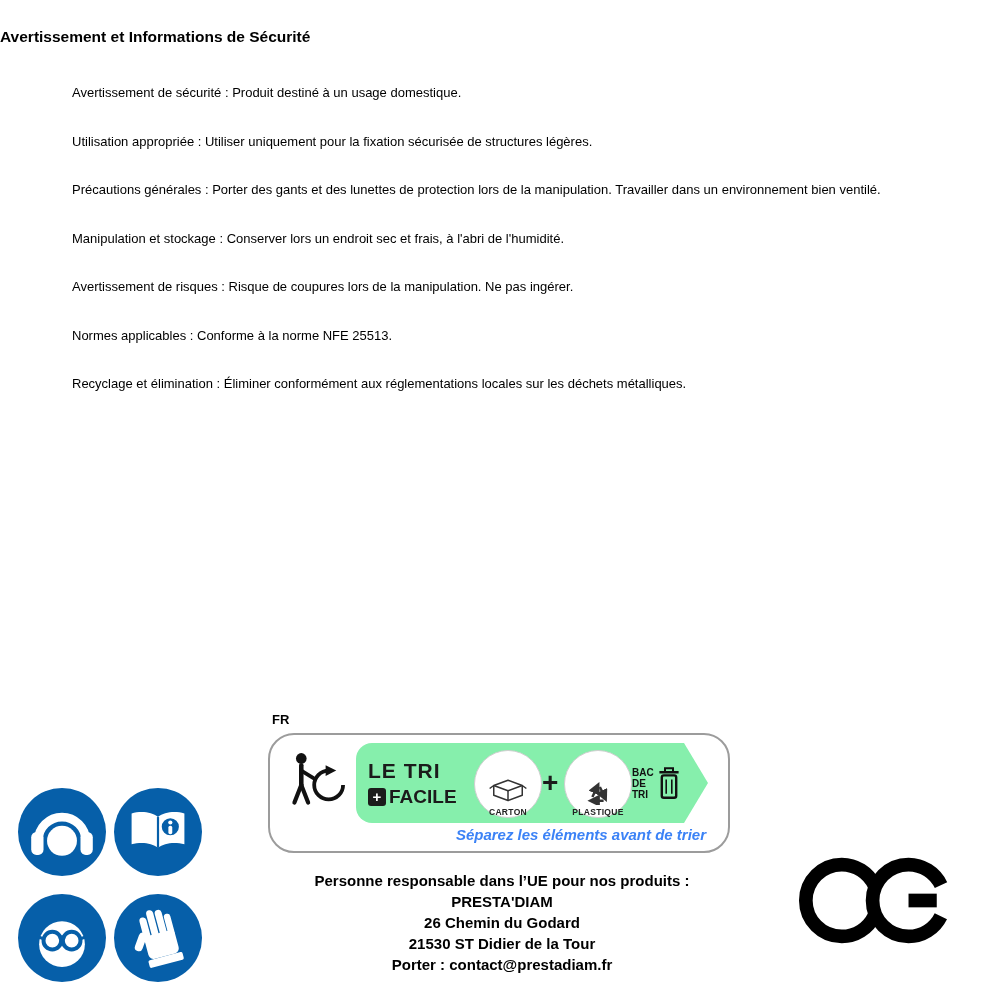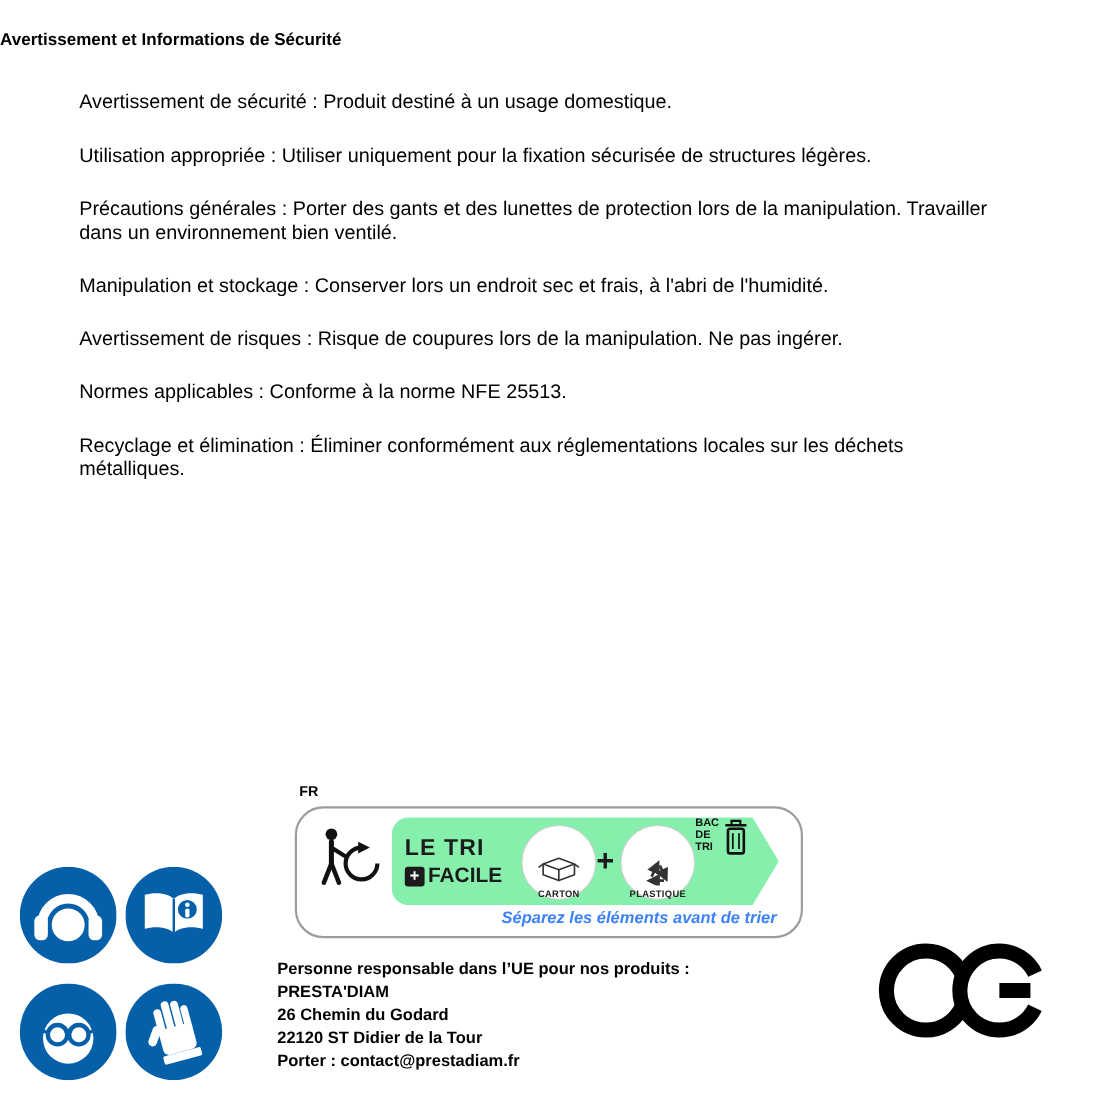--- a/index.html
+++ b/index.html
@@ -6,21 +6,21 @@
   .page {
     position:relative; width:1005px; height:1005px; background:#ffffff;
     font-family:"Liberation Sans","DejaVu Sans",sans-serif; color:#000; overflow:hidden;
   }
   .title {
     position:absolute; top:28px; left:0; width:100%; text-align:left;
     font-size:15.5px; font-weight:bold; margin:0;
   }
   .content {
     position:absolute; left:72px; top:82px; width:848px;
-    font-size:18px; line-height:21.5px;
+    font-size:13px; line-height:21.5px;
   }
   .content p { margin:0 0 27px 0; }
 
   
   .sicon { position:absolute; width:88px; height:88px; }
   .i-ear   { left:18px;  top:788px; }
   .i-book  { left:114px; top:788px; }
   .i-gog   { left:18px;  top:894px; }
   .i-glove { left:114px; top:894px; }
 
@@ -44,29 +44,29 @@
     align-items:center; justify-content:center; font-size:15px; border-radius:3px; font-weight:bold;
   }
   .mat-circle {
     position:absolute; top:7px; width:66px; height:66px; background:#fff;
     border:1px solid #cfcfcf; border-radius:50%;
     display:flex; flex-direction:column; align-items:center; justify-content:flex-end; gap:2px;
   }
   .c1 { left:118px; } .c2 { left:208px; }
   .mat-label { font-size:8.5px; font-weight:bold; color:#222; letter-spacing:0.3px; }
   .band-plus { position:absolute; left:186px; top:0; height:100%; display:flex; align-items:center; font-size:28px; font-weight:bold; color:#1b1b1b; }
-  .bac { position:absolute; left:276px; top:0; height:100%; display:flex; align-items:flex-start; gap:3px; }
+  .bac { position:absolute; left:276px; top:0; height:100%; display:flex; align-items:center; gap:3px; }
   .bac-text { display:flex; flex-direction:column; font-size:10px; font-weight:800; line-height:11px; color:#111; }
   .tagline {
     position:absolute; right:22px; bottom:8px; font-style:italic; font-weight:bold;
     font-size:15px; color:#3b82f6;
   }
 
   .address {
-    position:absolute; left:252px; top:870px; width:500px; 
+    position:absolute; left:252px; top:870px; width:500px; text-align:center;
     font-size:15px; font-weight:bold; line-height:21px;
   }
   .ce { position:absolute; left:798px; top:856px; }
 </style>
 </head>
 <body>
 
 <div class="page">
 
   <h1 class="title">Avertissement et Informations de Sécurité</h1>
@@ -196,21 +196,21 @@
       </div>
     </div>
 
     <div class="tagline">Séparez les éléments avant de trier</div>
   </div>
 
   <div class="address">
     <div>Personne responsable dans l’UE pour nos produits :</div>
     <div>PRESTA'DIAM</div>
     <div>26 Chemin du Godard</div>
-    <div>22120 ST Didier de la Tour</div>
+    <div>21530 ST Didier de la Tour</div>
     <div>Porter : contact@prestadiam.fr</div>
   </div>
 
   <svg class="ce" width="156" height="89" viewBox="0 0 182 104">
     <g stroke="#000" stroke-width="16" fill="none">
       <circle cx="51" cy="52" r="42" stroke-dasharray="225.9 38" stroke-dashoffset="244.9"></circle>
       <circle cx="129" cy="52" r="42" stroke-dasharray="225.9 38" stroke-dashoffset="244.9"></circle>
       <line x1="129" y1="52" x2="162" y2="52"></line>
     </g>
   </svg>

